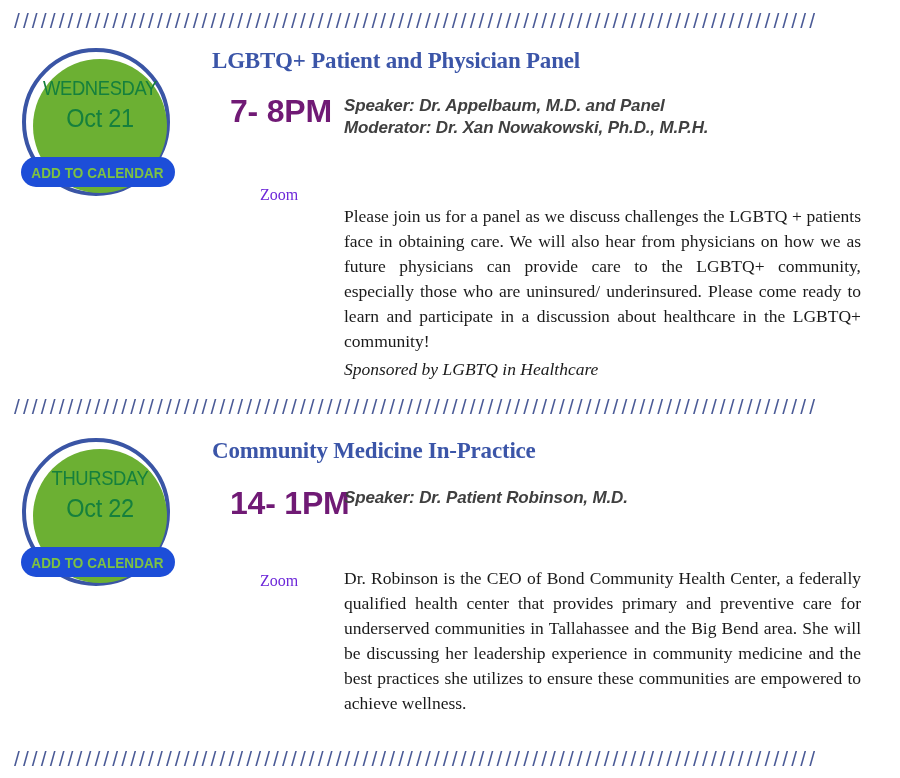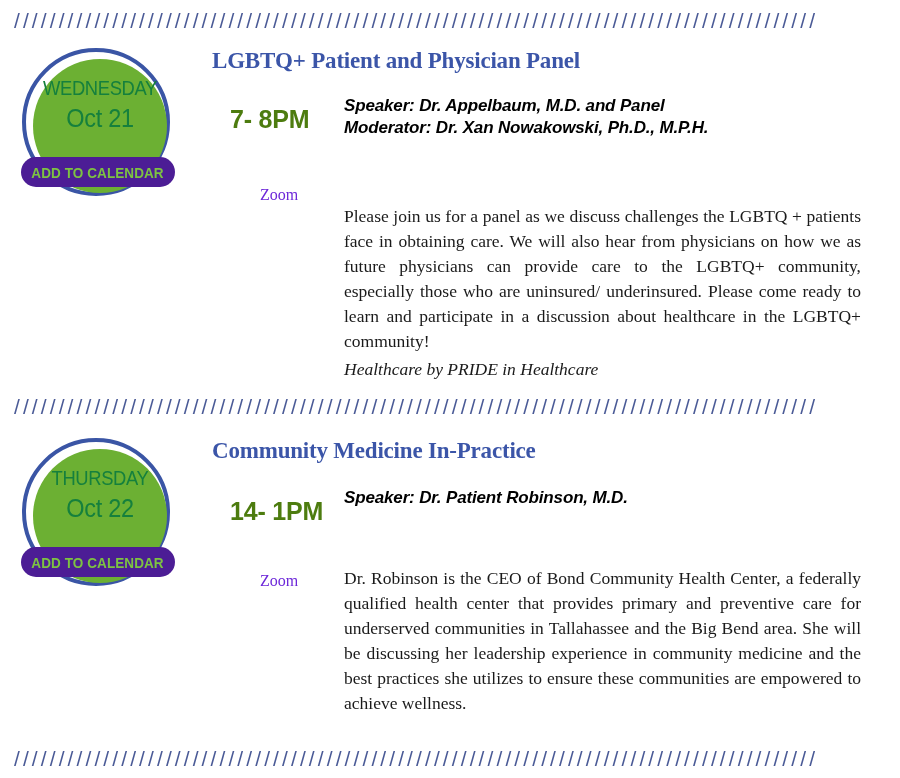--- a/index.html
+++ b/index.html
@@ -95,21 +95,21 @@
     letter-spacing: -0.3px;
     transform: scaleX(0.94);
   }
   .badge-pill {
     position: absolute;
     left: -1px;
     top: 109px;
     width: 154px;
     height: 30px;
     border-radius: 15px;
-    background: #4c1d95;
+    background: #1d4ed8;
     display: flex;
     align-items: center;
     justify-content: center;
   }
   .badge-pill-label {
     color: #7dc242;
     font-family: "Liberation Sans", sans-serif;
     font-weight: bold;
     font-size: 15px;
     letter-spacing: 0.1px;
@@ -134,36 +134,36 @@
     line-height: 1.1;
   }
   .event-row {
     position: relative;
     margin-top: 18px;
     min-height: 46px;
   }
   .event-time {
     position: absolute;
     left: 18px;
-    top: 12px;
-    color: #4d7c0f;
-    font-family: "Liberation Sans", sans-serif;
-    font-weight: bold;
-    font-size: 25px;
+    top: 0;
+    color: #701a75;
+    font-family: "Liberation Sans", sans-serif;
+    font-weight: bold;
+    font-size: 32px;
     white-space: nowrap;
     letter-spacing: -0.2px;
   }
   .event-speakers {
     position: absolute;
     left: 132px;
     top: 2px;
     width: 520px;
   }
   .speaker-line {
-    color: #000000;
+    color: #404040;
     font-family: "Liberation Sans", sans-serif;
     font-weight: bold;
     font-style: italic;
     font-size: 17px;
     line-height: 1.28;
     letter-spacing: -0.15px;
   }
   .event-platform {
     position: absolute;
     left: 48px;
@@ -230,21 +230,21 @@
       <div class="event-speakers">
         <div class="speaker-line">Speaker: Dr. Appelbaum, M.D. and Panel</div>
         <div class="speaker-line">Moderator: Dr. Xan Nowakowski, Ph.D., M.P.H.</div>
       </div>
     </div>
 
     <div class="event-platform">Zoom</div>
 
     <div class="event-desc">
       <span>Please join us for a panel as we discuss challenges the LGBTQ + patients face in obtaining care. We will also hear from physicians on how we as future physicians can provide care to the LGBTQ+ community, especially those who are uninsured/ underinsured. Please come ready to learn and participate in a discussion about healthcare in the LGBTQ+ community!</span>
-      <div class="event-sponsor">Healthcare by PRIDE in Healthcare</div>
+      <div class="event-sponsor">Sponsored by LGBTQ in Healthcare</div>
     </div>
   </div>
 </div>
 
 <div class="event" id="event-1">
 
   <div class="badge">
     <div class="badge-ring"></div>
     <div class="badge-circle"></div>
     <div class="badge-text">

